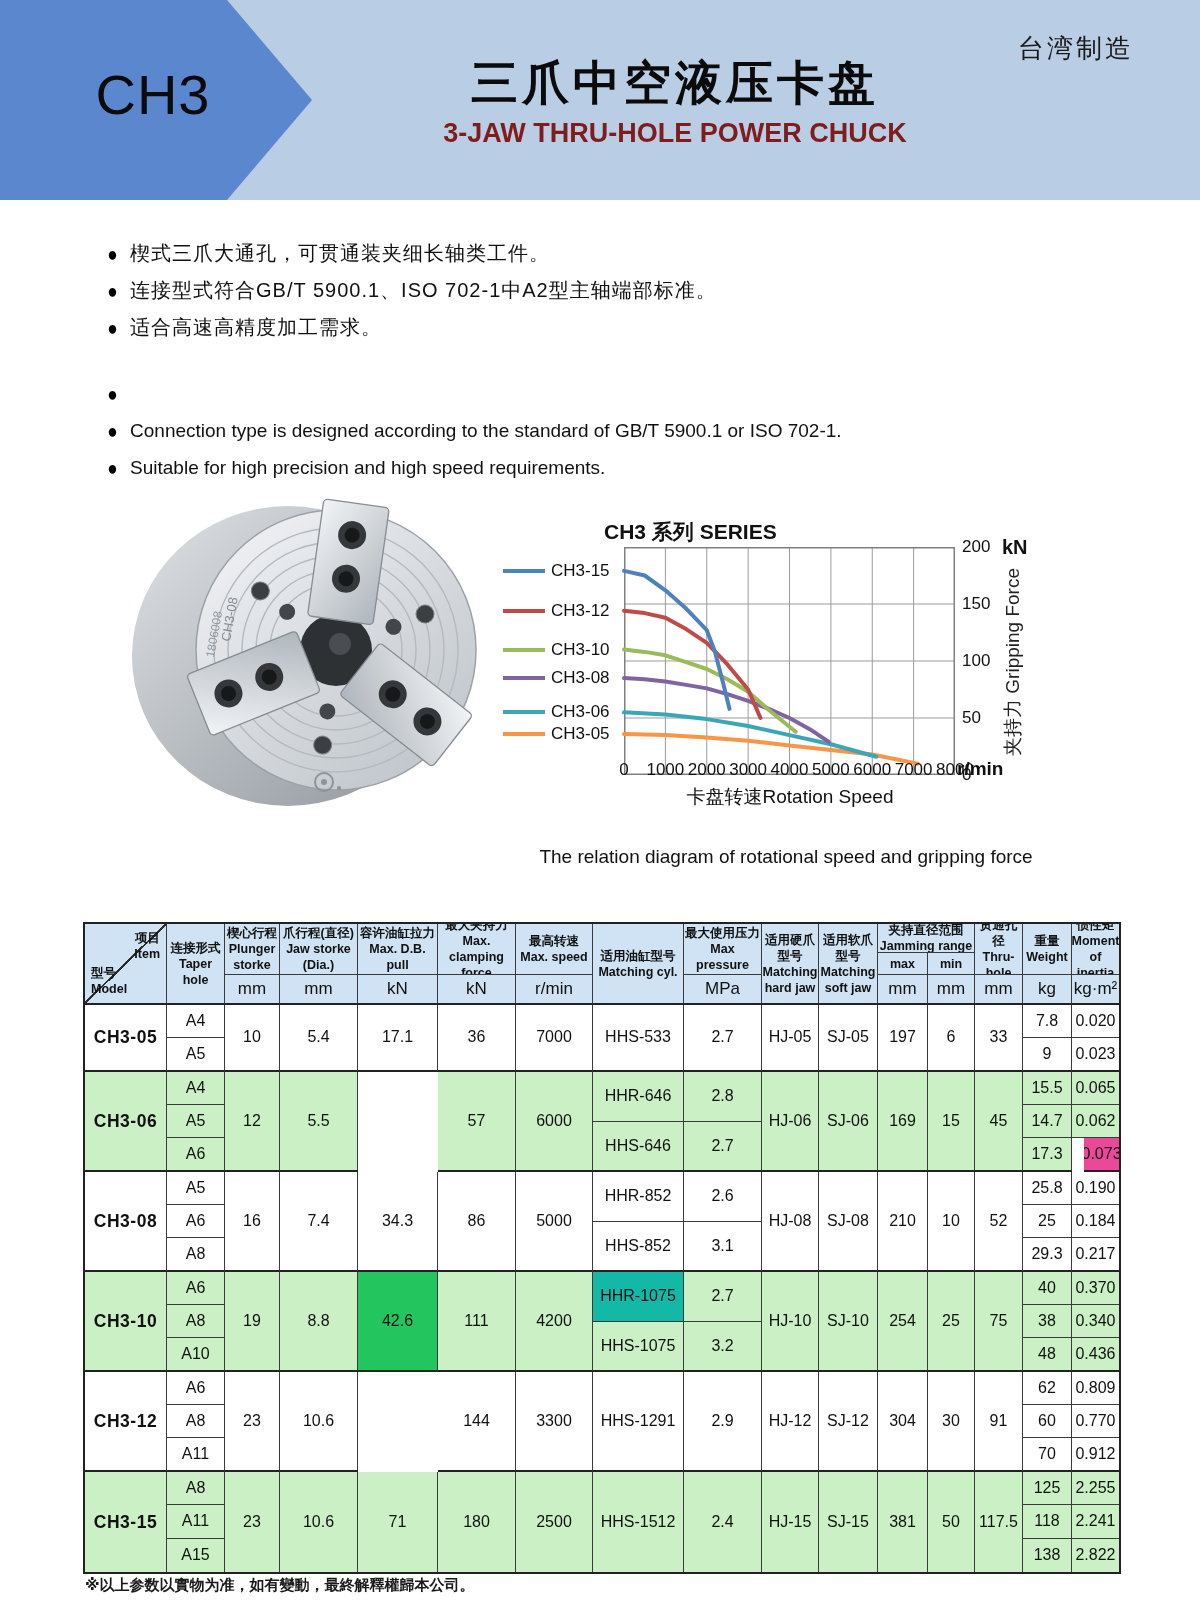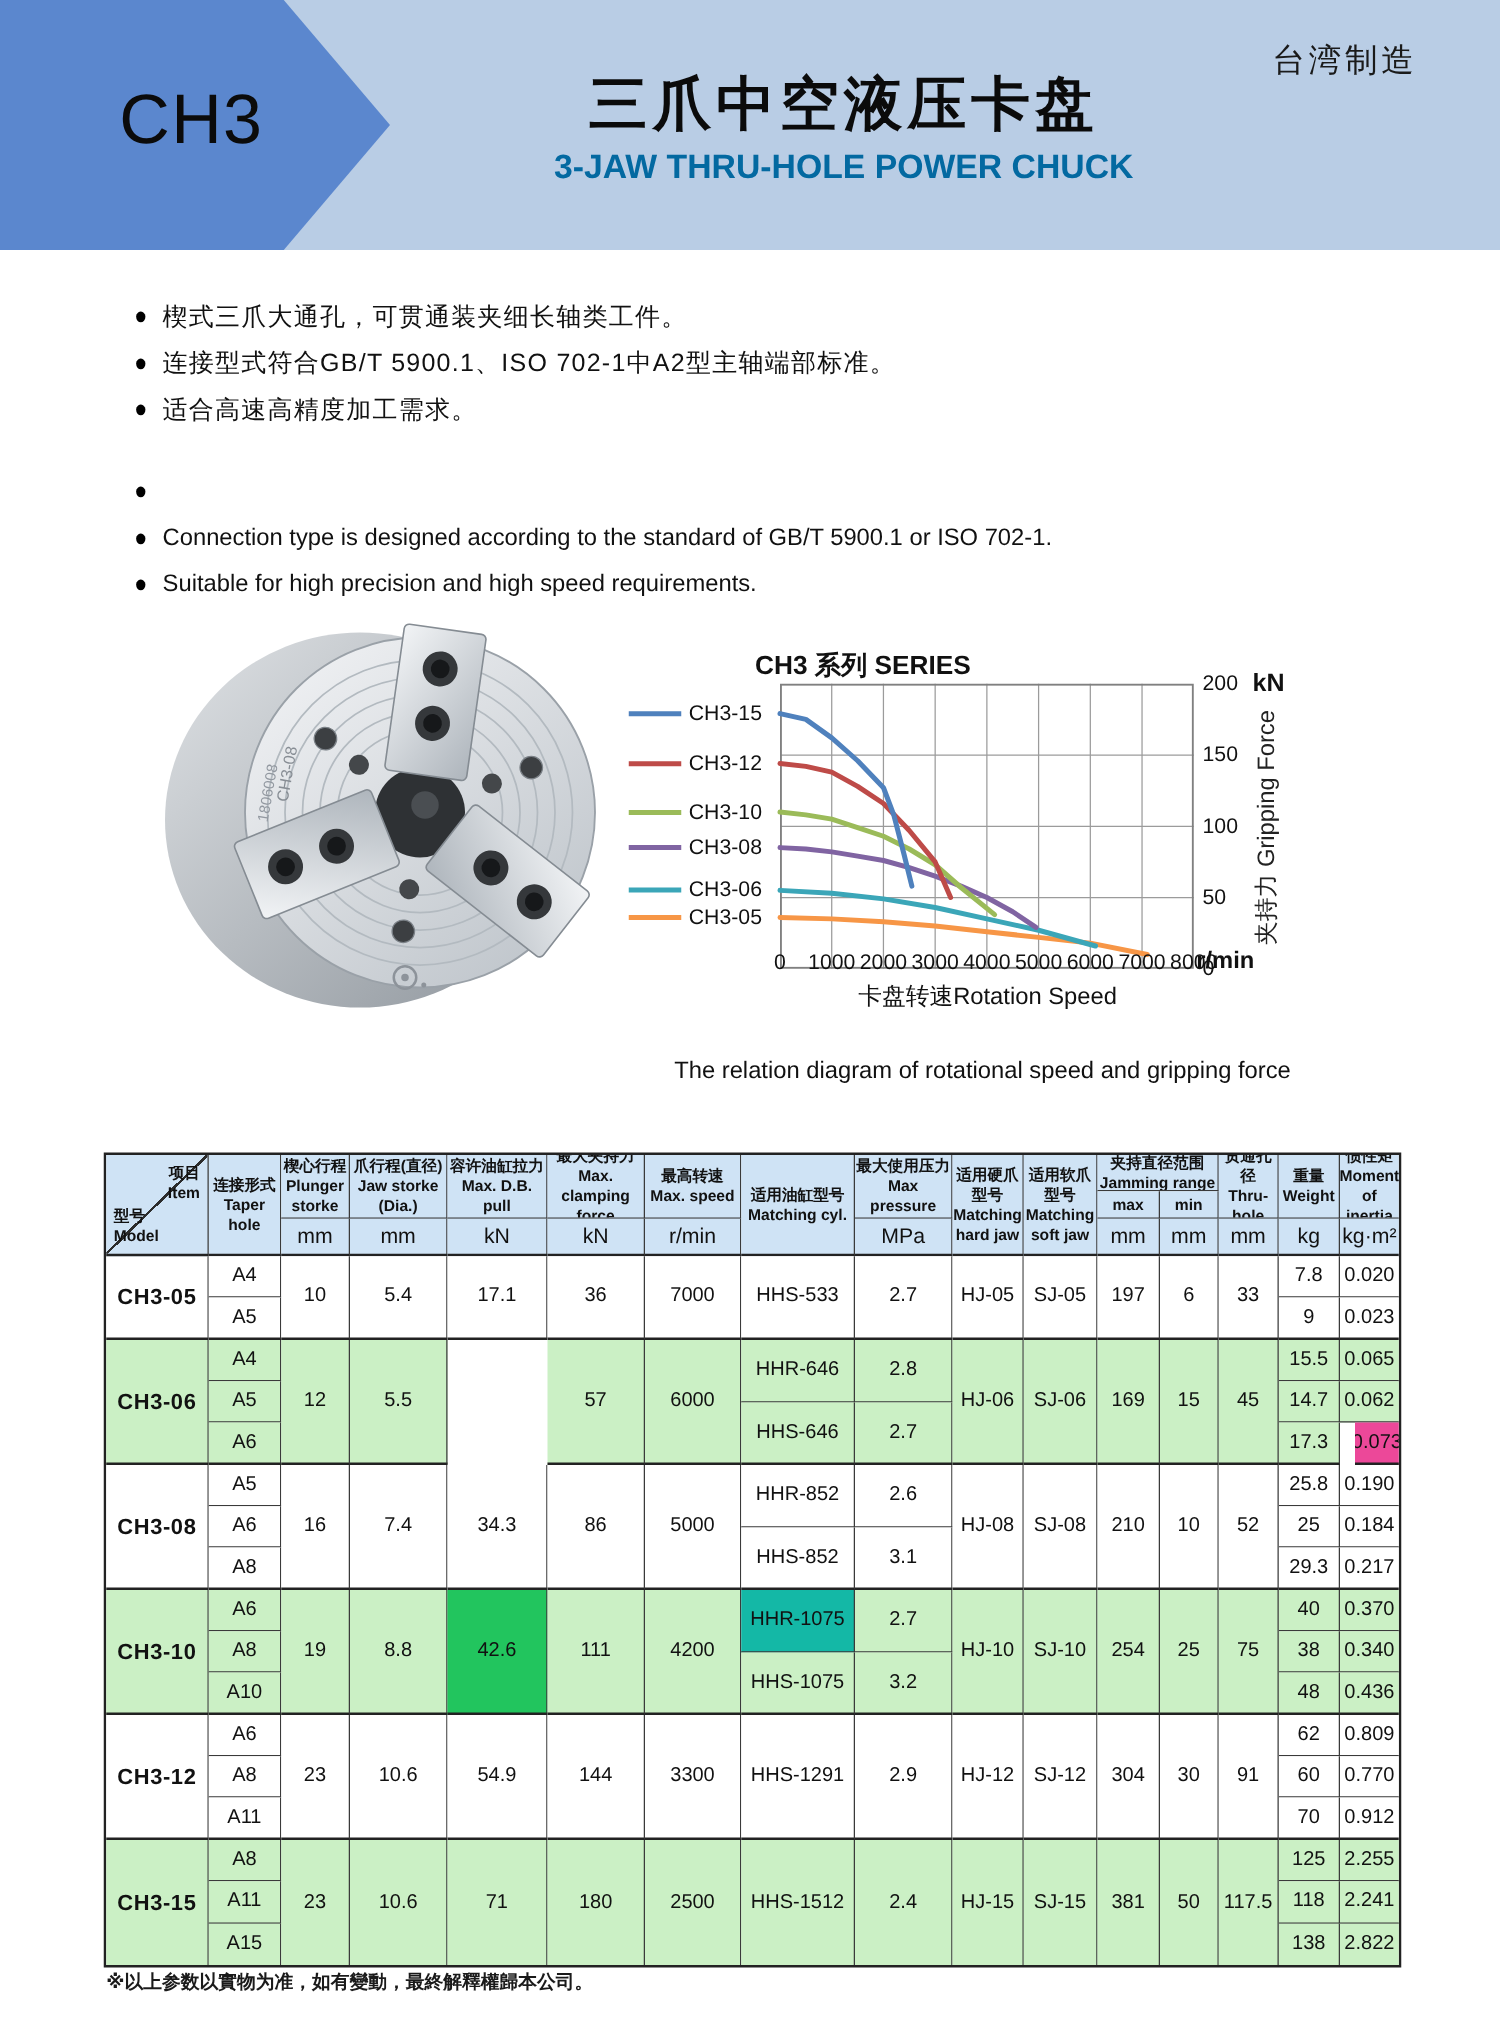--- a/index.html
+++ b/index.html
@@ -9,21 +9,21 @@
   #banner{position:absolute;left:0;top:0;width:1200px;height:200px;}
   #banner-bg{position:absolute;inset:0;}
   #banner-arrow{position:absolute;left:0;top:0;width:312px;height:200px;
         clip-path:polygon(0 0,227px 0,312px 100px,227px 200px,0 200px);}
   #model-code{position:absolute;left:78px;top:62px;width:150px;text-align:center;
         font-size:56px;font-weight:400;letter-spacing:1px;color:#0b0b0b;}
   #made-in{position:absolute;left:1018px;top:31px;font-size:26px;letter-spacing:3px;color:#1a1a1a;}
   #title-cn{position:absolute;left:300px;top:52px;width:750px;text-align:center;
         font-size:47px;font-weight:bold;letter-spacing:4px;color:#0b0b0b;}
   #title-en{position:absolute;left:300px;top:118px;width:750px;text-align:center;
-        font-size:27px;font-weight:bold;color:#0369a1;}
+        font-size:27px;font-weight:bold;color:#7f1d1d;}
   
   .bullet-list{position:absolute;left:108px;width:1000px;}
   #bullets-cn{top:240px;}
   #bullets-en{top:380px;}
   .bullet-item{display:flex;align-items:center;height:27px;margin-bottom:10px;}
   #bullets-cn .bullet-item .bullet-text{font-size:20px;letter-spacing:1px;}
   #bullets-en .bullet-item .bullet-text{font-size:19px;}
   .bullet-dot{font-size:15px;margin-right:13px;transform:scale(1.15,1.35);color:#000;}
   
   #chart-title{position:absolute;left:604px;top:518px;width:360px;font-size:21px;font-weight:bold;}
@@ -388,21 +388,20 @@
       <div class="tc" style="grid-area: 26 / 15 / span 2 / span 1; background: rgb(255, 255, 255);">62</div>
       <div class="tc nr" style="grid-area: 26 / 16 / span 2 / span 1; background: rgb(255, 255, 255);">0.809</div>
       <div class="tc" style="grid-area: 28 / 2 / span 2 / span 1; background: rgb(255, 255, 255);">A8</div>
       <div class="tc" style="grid-area: 28 / 15 / span 2 / span 1; background: rgb(255, 255, 255);">60</div>
       <div class="tc nr" style="grid-area: 28 / 16 / span 2 / span 1; background: rgb(255, 255, 255);">0.770</div>
       <div class="tc gb" style="grid-area: 30 / 2 / span 2 / span 1; background: rgb(255, 255, 255);">A11</div>
       <div class="tc gb" style="grid-area: 30 / 15 / span 2 / span 1; background: rgb(255, 255, 255);">70</div>
       <div class="tc nr gb" style="grid-area: 30 / 16 / span 2 / span 1; background: rgb(255, 255, 255);">0.912</div>
       <div class="tc gb" style="grid-area: 26 / 3 / span 6 / span 1; background: rgb(255, 255, 255);">23</div>
       <div class="tc gb" style="grid-area: 26 / 4 / span 6 / span 1; background: rgb(255, 255, 255);">10.6</div>
-      <div class="tc gb" style="grid-area: 26 / 5 / span 6 / span 1; background: rgb(255, 255, 255);">54.9</div>
       <div class="tc gb" style="grid-area: 26 / 6 / span 6 / span 1; background: rgb(255, 255, 255);">144</div>
       <div class="tc gb" style="grid-area: 26 / 7 / span 6 / span 1; background: rgb(255, 255, 255);">3300</div>
       <div class="tc gb" style="grid-area: 26 / 8 / span 6 / span 1; background: rgb(255, 255, 255);">HHS-1291</div>
       <div class="tc gb" style="grid-area: 26 / 9 / span 6 / span 1; background: rgb(255, 255, 255);">2.9</div>
       <div class="tc gb" style="grid-area: 26 / 10 / span 6 / span 1; background: rgb(255, 255, 255);">HJ-12</div>
       <div class="tc gb" style="grid-area: 26 / 11 / span 6 / span 1; background: rgb(255, 255, 255);">SJ-12</div>
       <div class="tc gb" style="grid-area: 26 / 12 / span 6 / span 1; background: rgb(255, 255, 255);">304</div>
       <div class="tc gb" style="grid-area: 26 / 13 / span 6 / span 1; background: rgb(255, 255, 255);">30</div>
       <div class="tc gb" style="grid-area: 26 / 14 / span 6 / span 1; background: rgb(255, 255, 255);">91</div>
       <div class="tc model-cell nb gb" style="grid-area: 32 / 1 / span 6 / span 1; background: rgb(203, 240, 197);">CH3-15</div>

